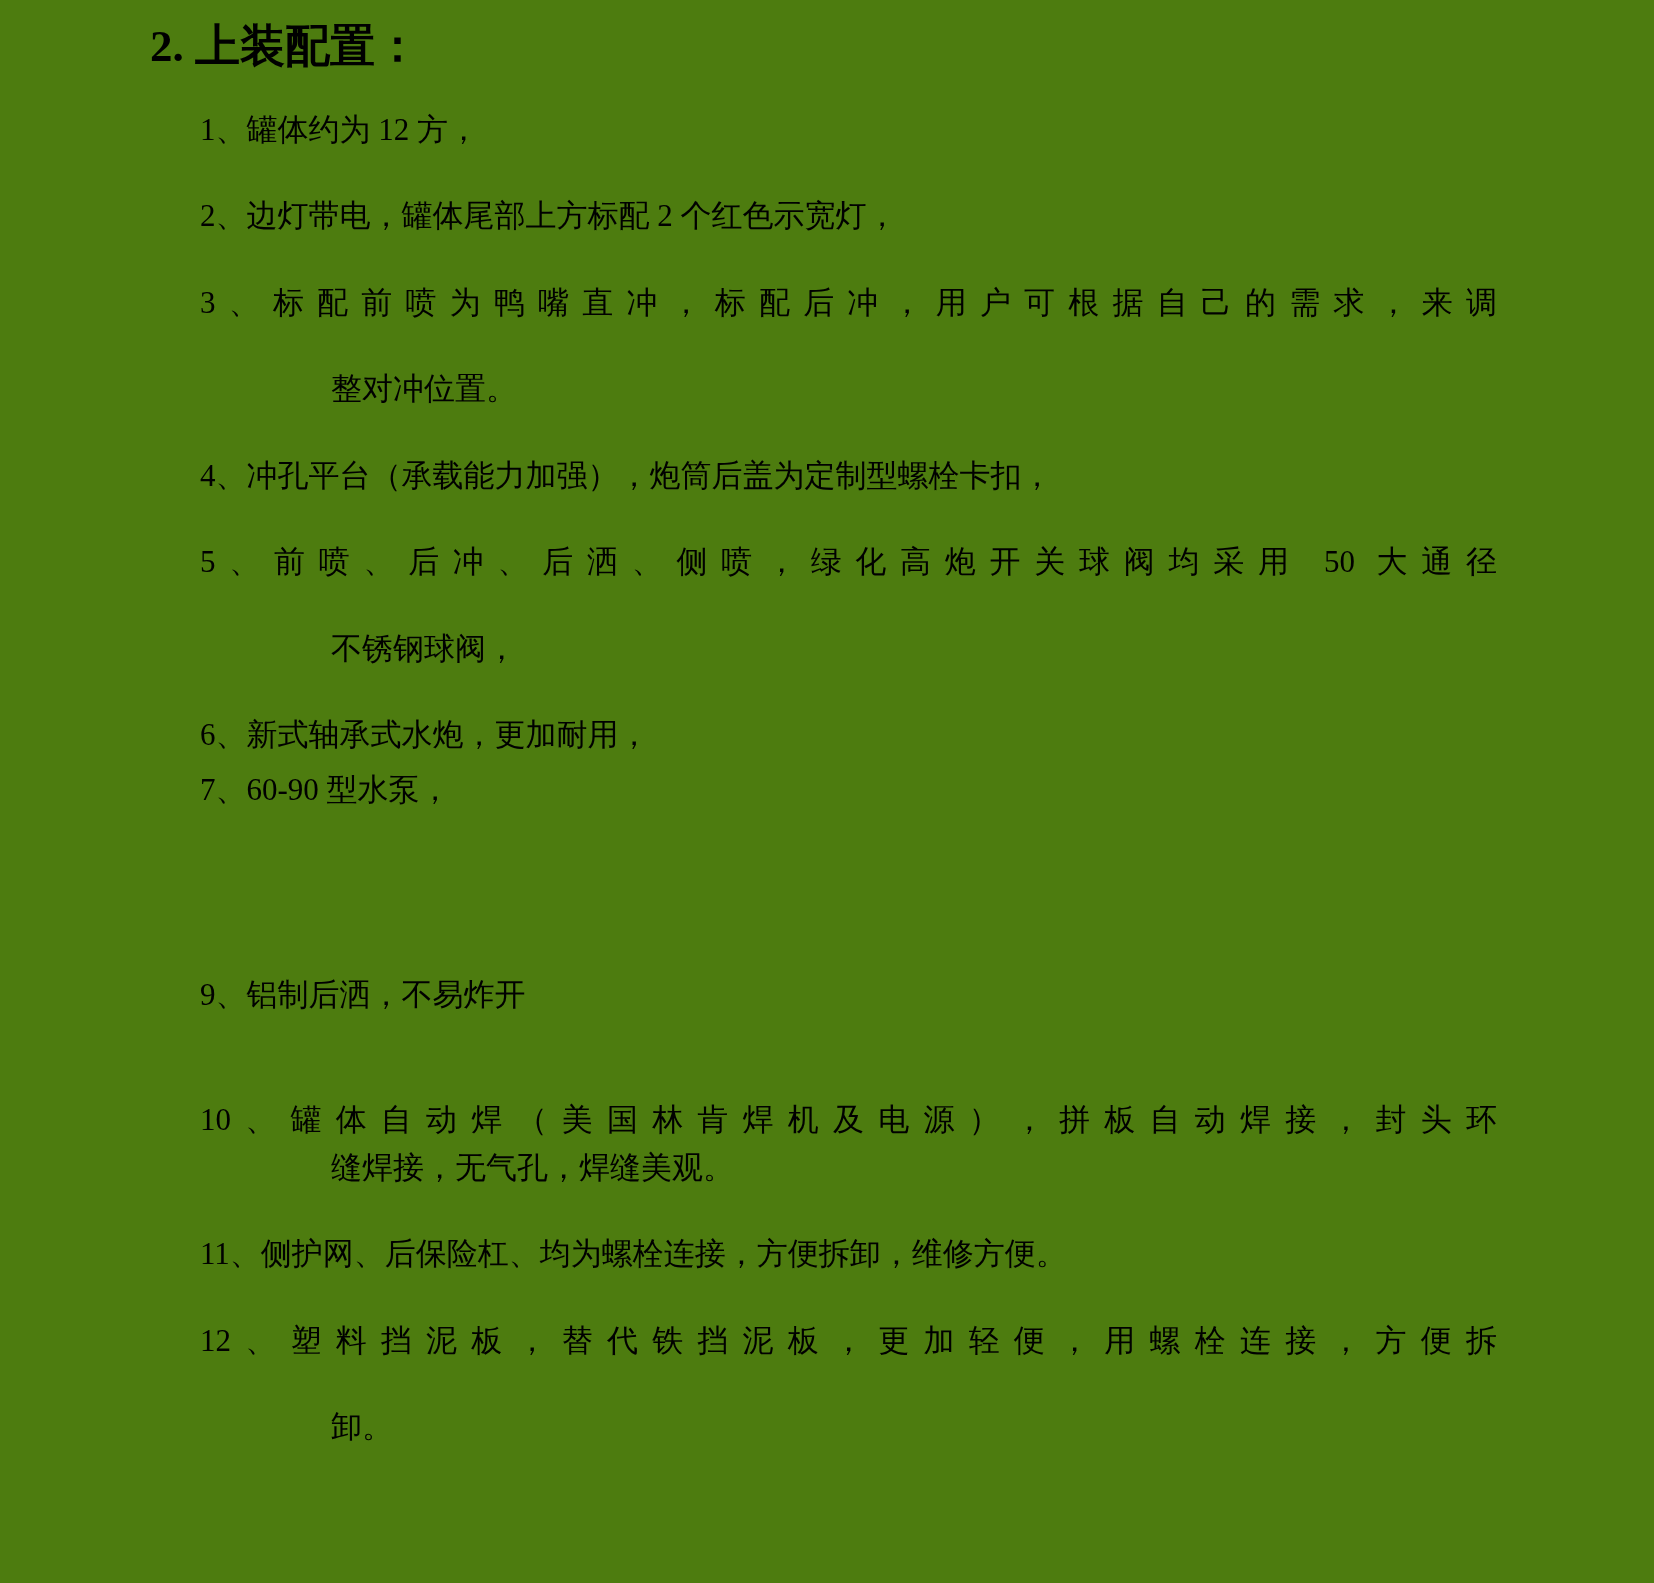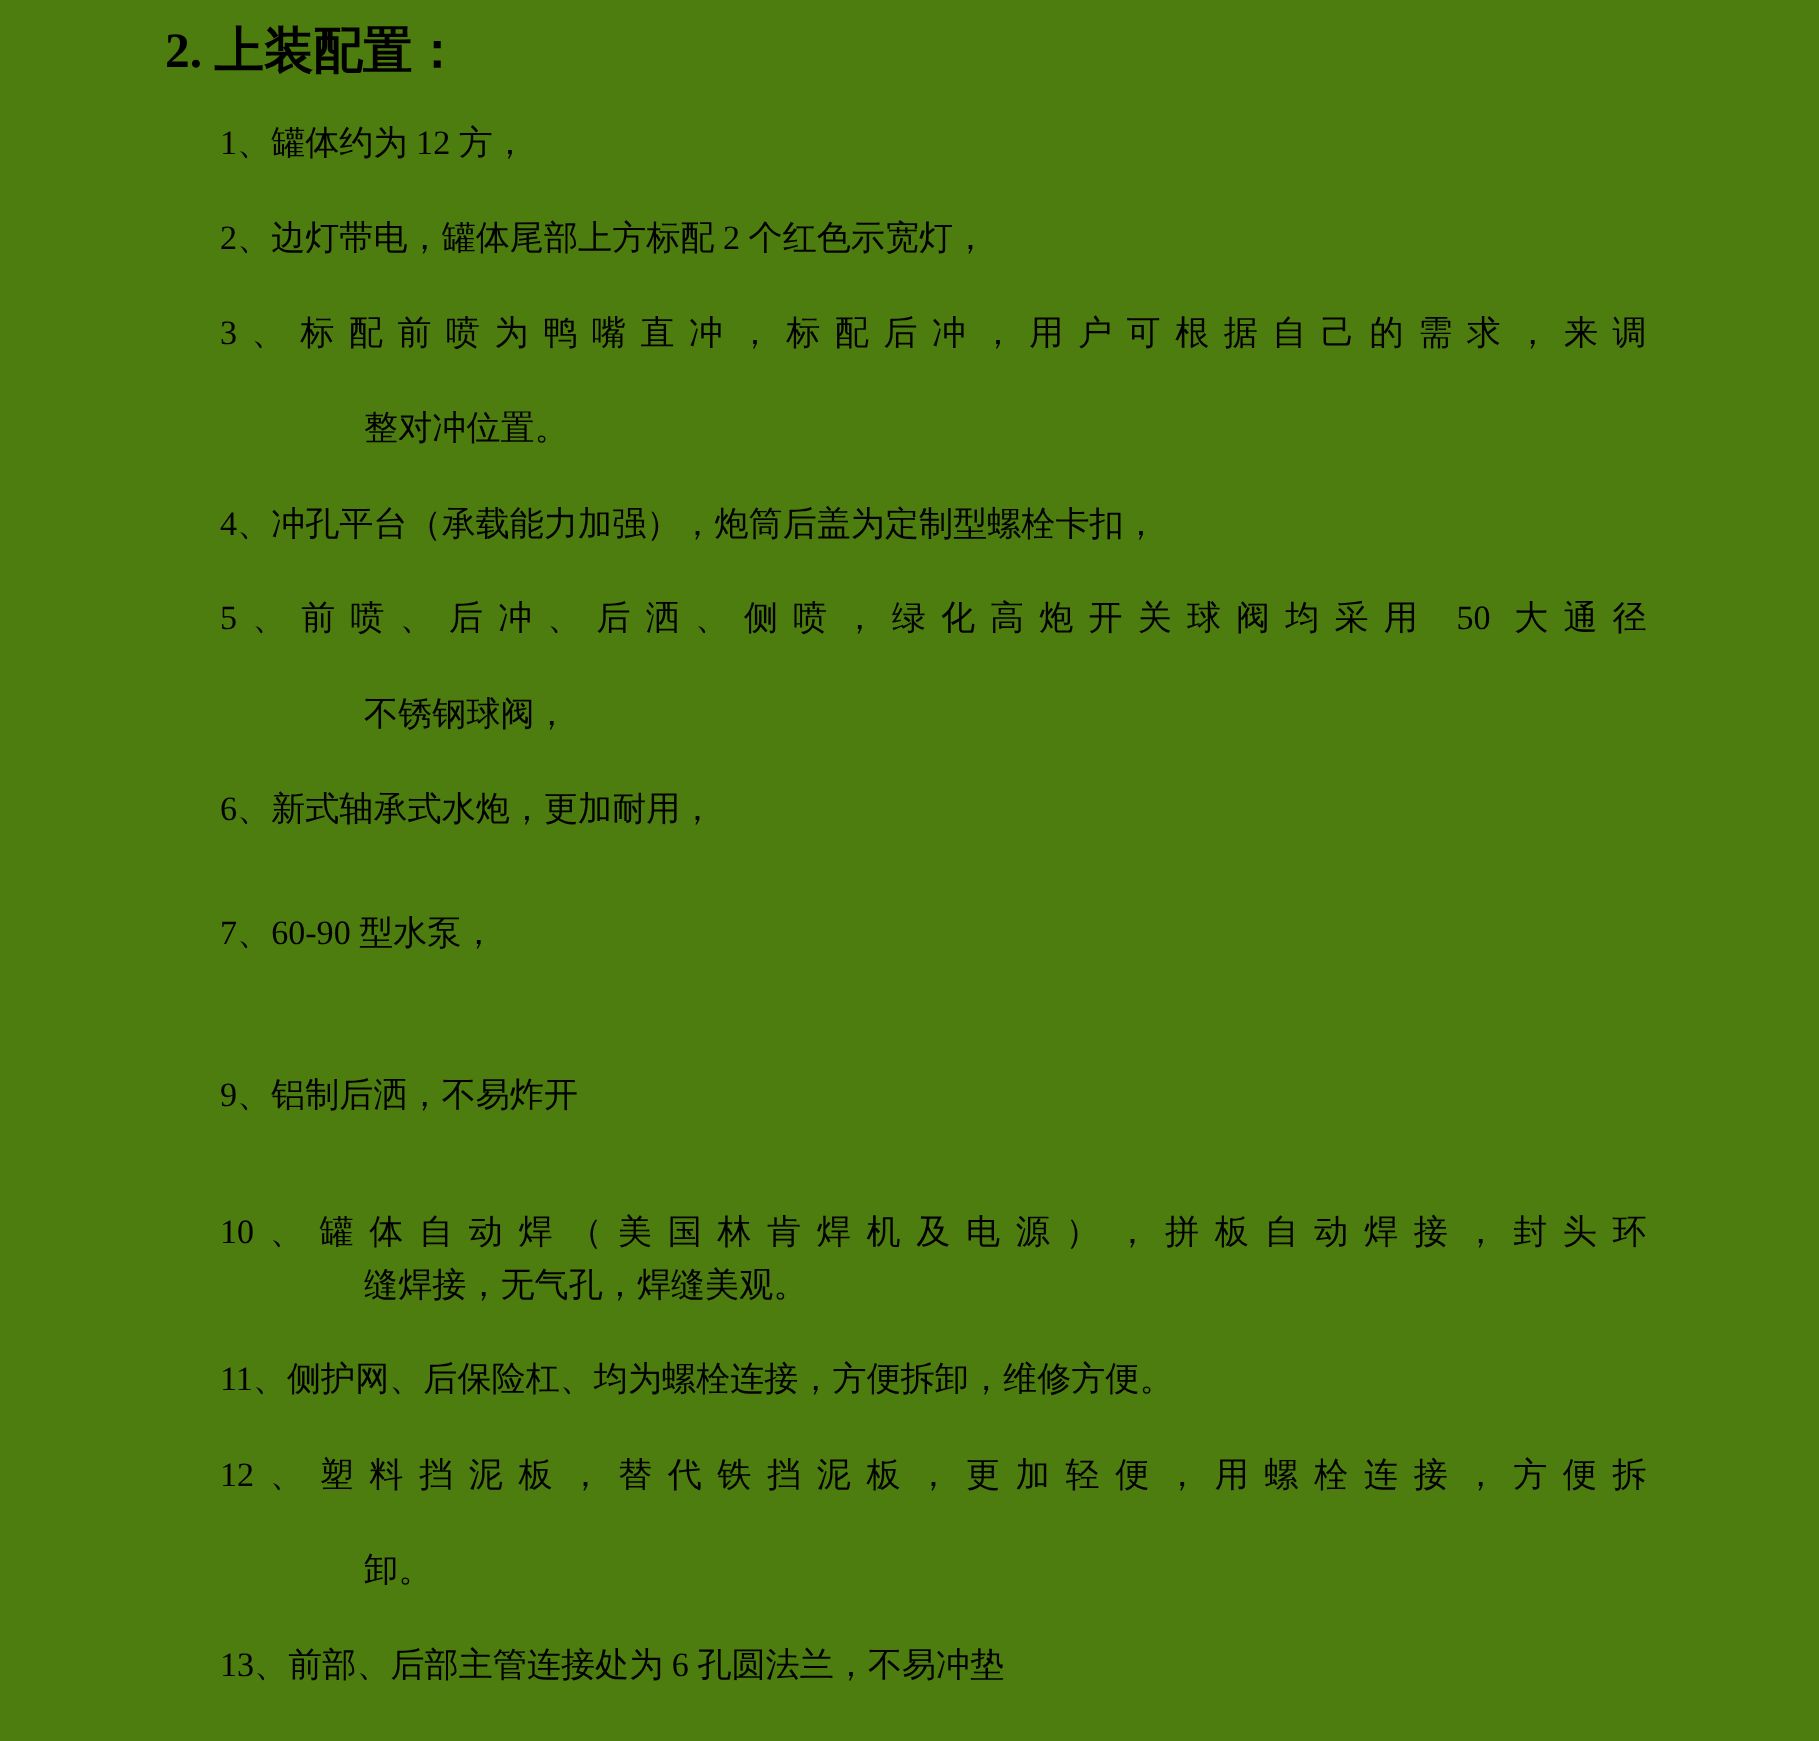--- a/index.html
+++ b/index.html
@@ -57,28 +57,27 @@
   <div class="ln just" style="top:287px"><span>3、</span><span>标配前喷为鸭嘴直冲，标配后冲，用户可根据自己的需求，来调</span></div>
   <div class="ln cont" style="top:373px">整对冲位置。</div>
 
   <div class="ln" style="top:460px"><span>4、</span><span>冲孔平台（承载能力加强），炮筒后盖为定制型螺栓卡扣，</span></div>
 
   <div class="ln just" style="top:546px"><span>5、</span><span>前喷、后冲、后洒、侧喷，绿化高炮开关球阀均采用 50 大通径</span></div>
   <div class="ln cont" style="top:633px">不锈钢球阀，</div>
 
   <div class="ln" style="top:719px"><span>6、</span><span>新式轴承式水炮，更加耐用，</span></div>
 
-  <div class="ln" style="top:832px"><span>7、</span><span>60-90 型水泵，</span></div>
+  <div class="ln" style="top:774px"><span>7、</span><span>60-90 型水泵，</span></div>
 
 
   <div class="ln" style="top:979px"><span>9、</span><span>铝制后洒，不易炸开</span></div>
 
   <div class="ln just" style="top:1104px"><span>10、</span><span>罐体自动焊（美国林肯焊机及电源），拼板自动焊接，封头环</span></div>
   <div class="ln cont" style="top:1152px">缝焊接，无气孔，焊缝美观。</div>
 
   <div class="ln" style="top:1238px"><span>11、</span><span>侧护网、后保险杠、均为螺栓连接，方便拆卸，维修方便。</span></div>
 
   <div class="ln just" style="top:1325px"><span>12、</span><span>塑料挡泥板，替代铁挡泥板，更加轻便，用螺栓连接，方便拆</span></div>
   <div class="ln cont" style="top:1411px">卸。</div>
 
-  <div class="ln" style="top:1498px"><span>13、</span><span>前部、后部主管连接处为 6 孔圆法兰，不易冲垫</span></div>
 
 </div>
 
 </body></html>

